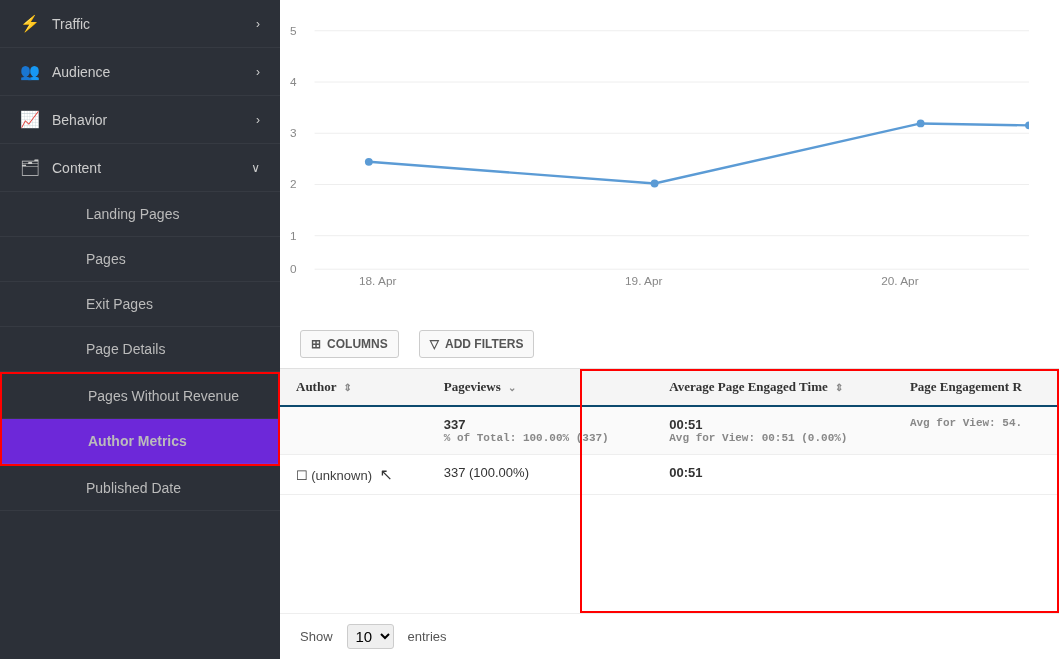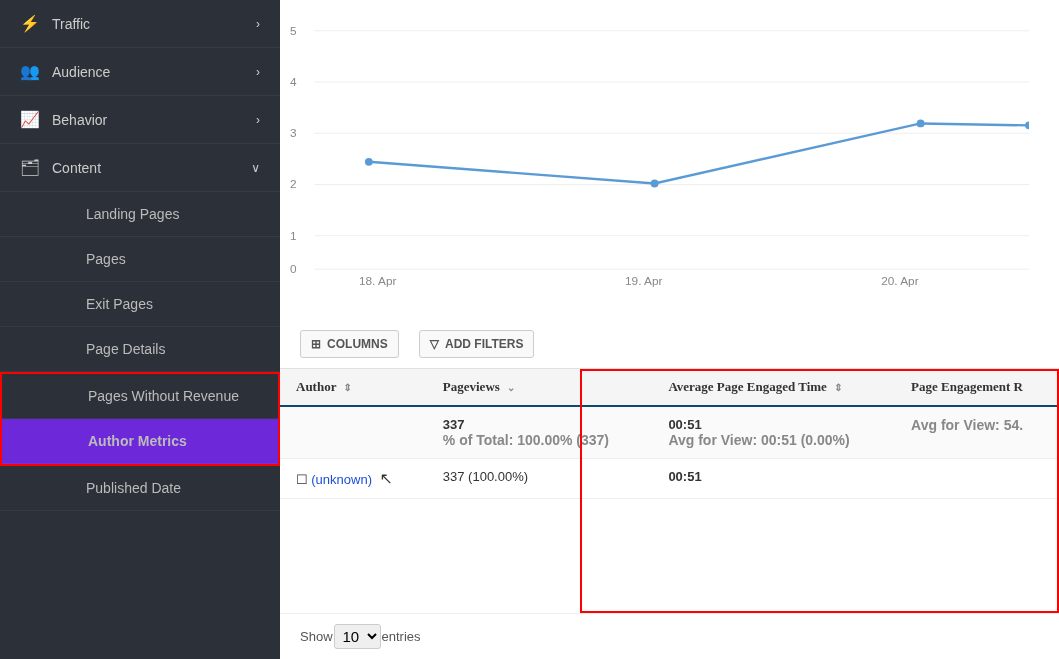--- a/index.html
+++ b/index.html
@@ -145,44 +145,45 @@
       background: #fff;
     }
 
     td {
       padding: 10px 16px;
       color: #333;
       vertical-align: top;
     }
 
     .sub-text {
-      font-size: 14px;
+      font-size: 11px;
       color: #888;
       display: block;
+      font-family: Liberation Mono, monospace;
     }
 
     .unknown-link {
-      color: #1d4ed8;
+      color: #404040;
       text-decoration: none;
     }
 
     .cursor-indicator {
       display: inline-block;
       margin-left: 4px;
       font-size: 16px;
     }
 
     
     .show-entries {
       padding: 10px 20px;
       font-size: 13px;
       color: #555;
       display: flex;
       align-items: center;
-      gap: 1px;
+      gap: 14px;
       border-top: 1px solid #eee;
     }
 
     .entries-select {
       border: 1px solid #ccc;
       border-radius: 3px;
       padding: 2px 4px;
       font-size: 15px;
     }
 

